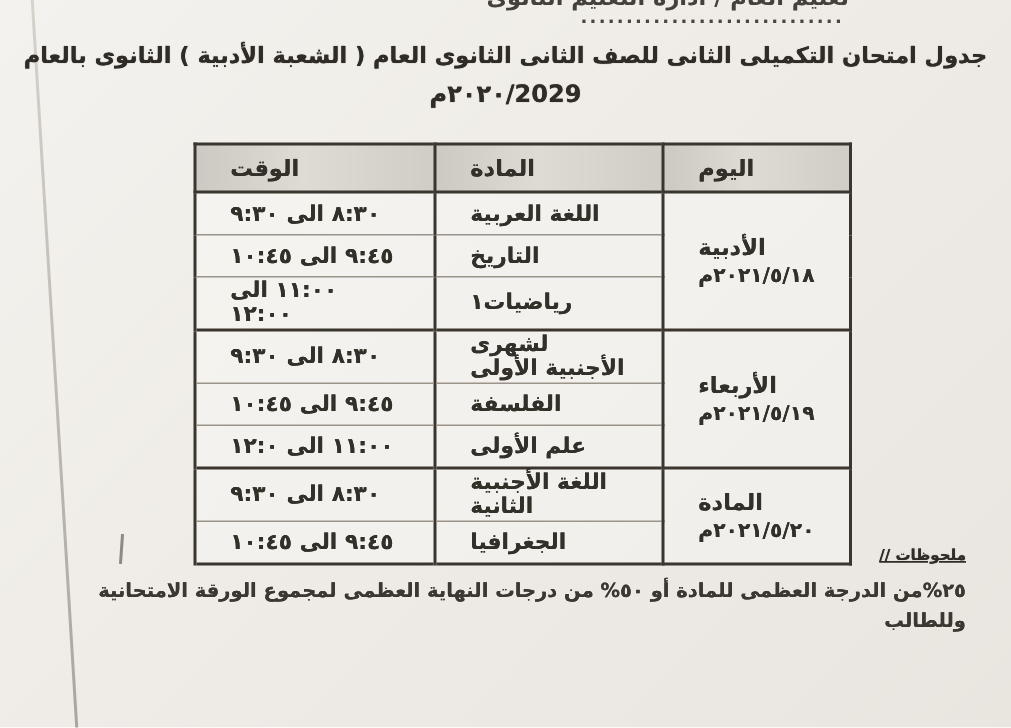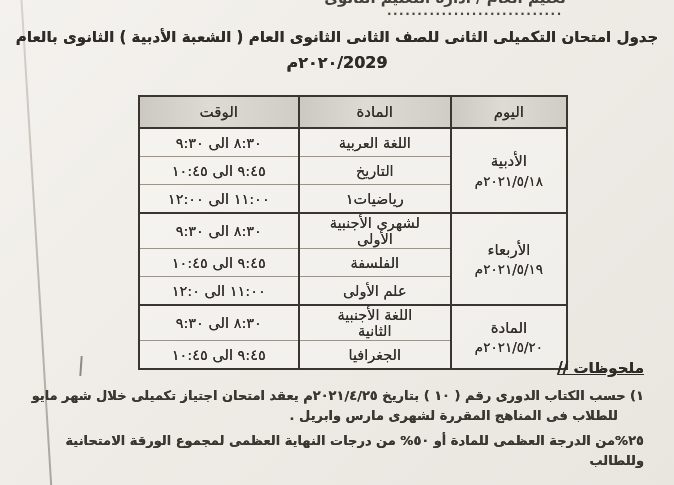--- a/index.html
+++ b/index.html
@@ -51,21 +51,21 @@
     text-shadow:0 0 .5px #2f2c27;
   }
   
   table.schedule{
     position:absolute;top:95px;right:106px;
     border-collapse:collapse;table-layout:fixed;
     background:rgba(252,251,249,.35);
   }
   table.schedule{border:2px solid #3a362f;}
   .schedule th,.schedule td{
-    font-weight:400;text-align:center;vertical-align:middle;
+    font-weight:700;text-align:left;vertical-align:middle;
     color:#33302a;text-shadow:0 0 .4px #33302a;padding:1px 23px;
   }
   .schedule th{
     height:28px;font-size:15px;
     border:2px solid #3a362f;
     background:linear-gradient(90deg,#ccc9c2 0%,#dedbd5 45%,#d0cdc6 100%);
   }
   .schedule td{height:25px;font-size:14.5px;}
   .col-day{width:104px;}
   .col-sub{width:152px;}
@@ -80,21 +80,21 @@
   tr.block-start td{border-top:2px solid #3a362f;}
   tr.inner-row td.sub-cell,tr.inner-row td.time-cell{
     border-top:1px solid #9a948a;
     margin-top:46px;
   }
   
   .notes{
     position:absolute;top:358px;right:30px;left:8px;
   }
   .notes-heading{
-    display:inline-block;font-size:15px;font-weight:700;
+    display:inline-block;font-size:10px;font-weight:700;
     color:#2f2c27;text-shadow:0 0 .5px #2f2c27;
     text-decoration:underline;margin-bottom:9px;
   }
   .note{font-size:13px;font-weight:700;line-height:1.55;color:#3b3831;
         text-shadow:0 0 .3px #3b3831;margin-bottom:5px;}
   .note .cont{padding-right:26px;}
 </style>
 </head>
 <body>
 
@@ -171,21 +171,17 @@
     <tr class="inner-row">
       <td class="sub-cell">الجغرافيا</td>
       <td class="time-cell">٩:٤٥ الى ١٠:٤٥</td>
     </tr>
   </tbody>
     </table>
 
   <div class="notes">
     <div class="notes-heading">ملحوظات //</div>
     <div class="note">
-      <div class="l1">١) حسب الكتاب الدورى رقم ( ١٠ ) بتاريخ ٢٠٢١/٤/٢٥م يعقد امتحان اجتياز تكميلى خلال شهر مايو</div>
-      <div class="cont">للطلاب فى المناهج المقررة لشهرى مارس وابريل .</div>
-    </div>
-    <div class="note">
       <div class="l2">٢٥%من الدرجة العظمى للمادة أو ٥٠% من درجات النهاية العظمى لمجموع الورقة الامتحانية وللطالب</div>
     </div>
   </div>
 
 </div>
 
 </body></html>

